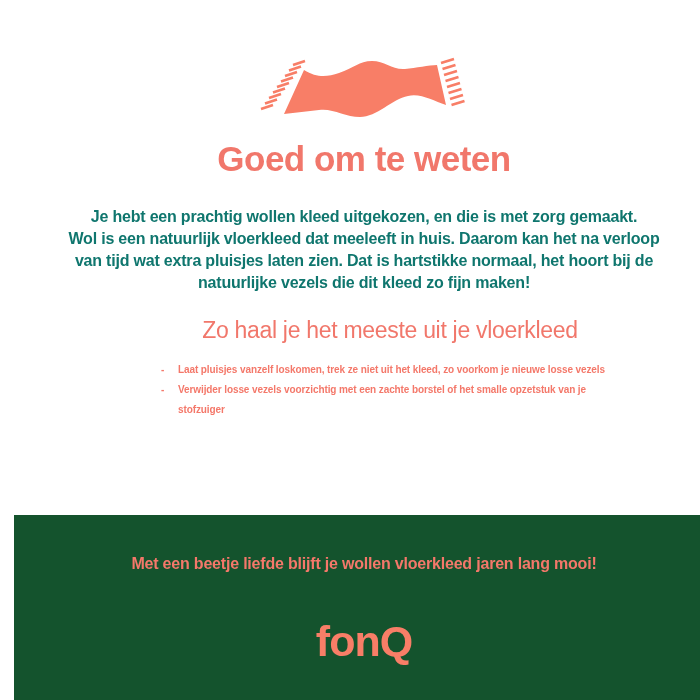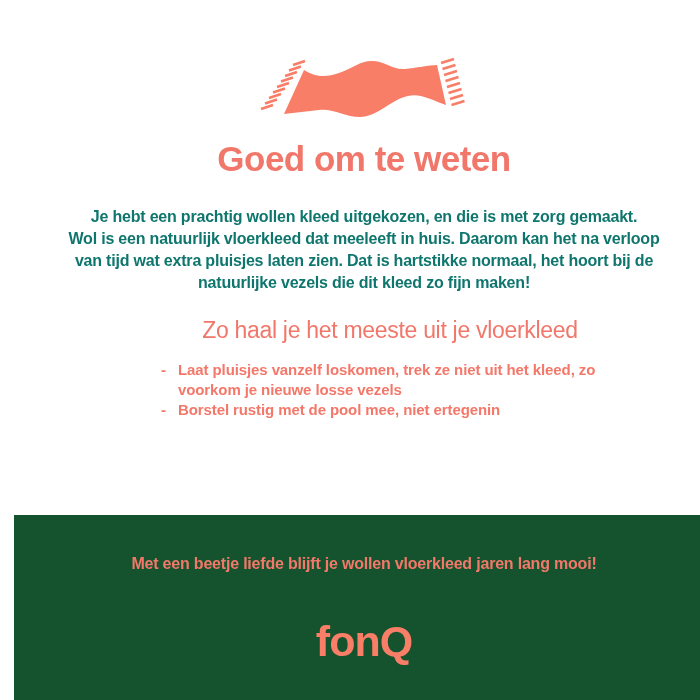--- a/index.html
+++ b/index.html
@@ -18,21 +18,21 @@
     position:absolute;top:206px;left:0;width:700px;text-align:center;
     font-size:16px;line-height:22px;font-weight:bold;letter-spacing:-0.2px;color:#0f766e;
   }
   .intro div{white-space:nowrap;}
   .section-title{
     position:absolute;top:316px;left:0;width:700px;margin:0;text-align:center;
     font-size:23px;line-height:28px;font-weight:normal;letter-spacing:-0.3px;color:#F1776B;padding-left:26px;
   }
   .tips{
     position:absolute;top:360px;left:145px;width:455px;margin:0;padding:0;
-    list-style:none;font-size:15px;line-height:20px;font-weight:bold;letter-spacing:-0.1px;color:#F4786A;
+    list-style:none;font-size:10px;line-height:20px;font-weight:bold;letter-spacing:-0.1px;color:#F4786A;
   }
   .tips li{position:relative;padding-left:19px;margin:0;}
   .tips li::before{content:"-";position:absolute;left:2px;top:0;}
   .footer-band{
     position:absolute;left:0;top:515px;width:700px;height:185px;background:#14532d;
   }
   .footer-note{
     position:absolute;top:38px;left:0;width:700px;margin:0;text-align:center;
     font-size:16px;line-height:22px;font-weight:bold;letter-spacing:-0.2px;color:#F4786A;white-space:nowrap;
   }
@@ -62,21 +62,21 @@
     <div>Je hebt een prachtig wollen kleed uitgekozen, en die is met zorg gemaakt.</div>
     <div>Wol is een natuurlijk vloerkleed dat meeleeft in huis. Daarom kan het na verloop</div>
     <div>van tijd wat extra pluisjes laten zien. Dat is hartstikke normaal, het hoort bij de</div>
     <div>natuurlijke vezels die dit kleed zo fijn maken!</div>
   </div>
 
   <h2 class="section-title">Zo haal je het meeste uit je vloerkleed</h2>
 
   <ul class="tips">
     <li>Laat pluisjes vanzelf loskomen, trek ze niet uit het kleed, zo voorkom je nieuwe losse vezels</li>
-    <li>Borstel rustig met de pool mee, niet ertegenin</li>
+    <li>Verwijder losse vezels voorzichtig met een zachte borstel of het smalle opzetstuk van je stofzuiger</li>
   </ul>
 
   <div class="footer-band">
     <p class="footer-note">Met een beetje liefde blijft je wollen vloerkleed jaren lang mooi!</p>
     <div class="brand">fonQ</div>
   </div>
 
 </div>
 
 </body></html>

